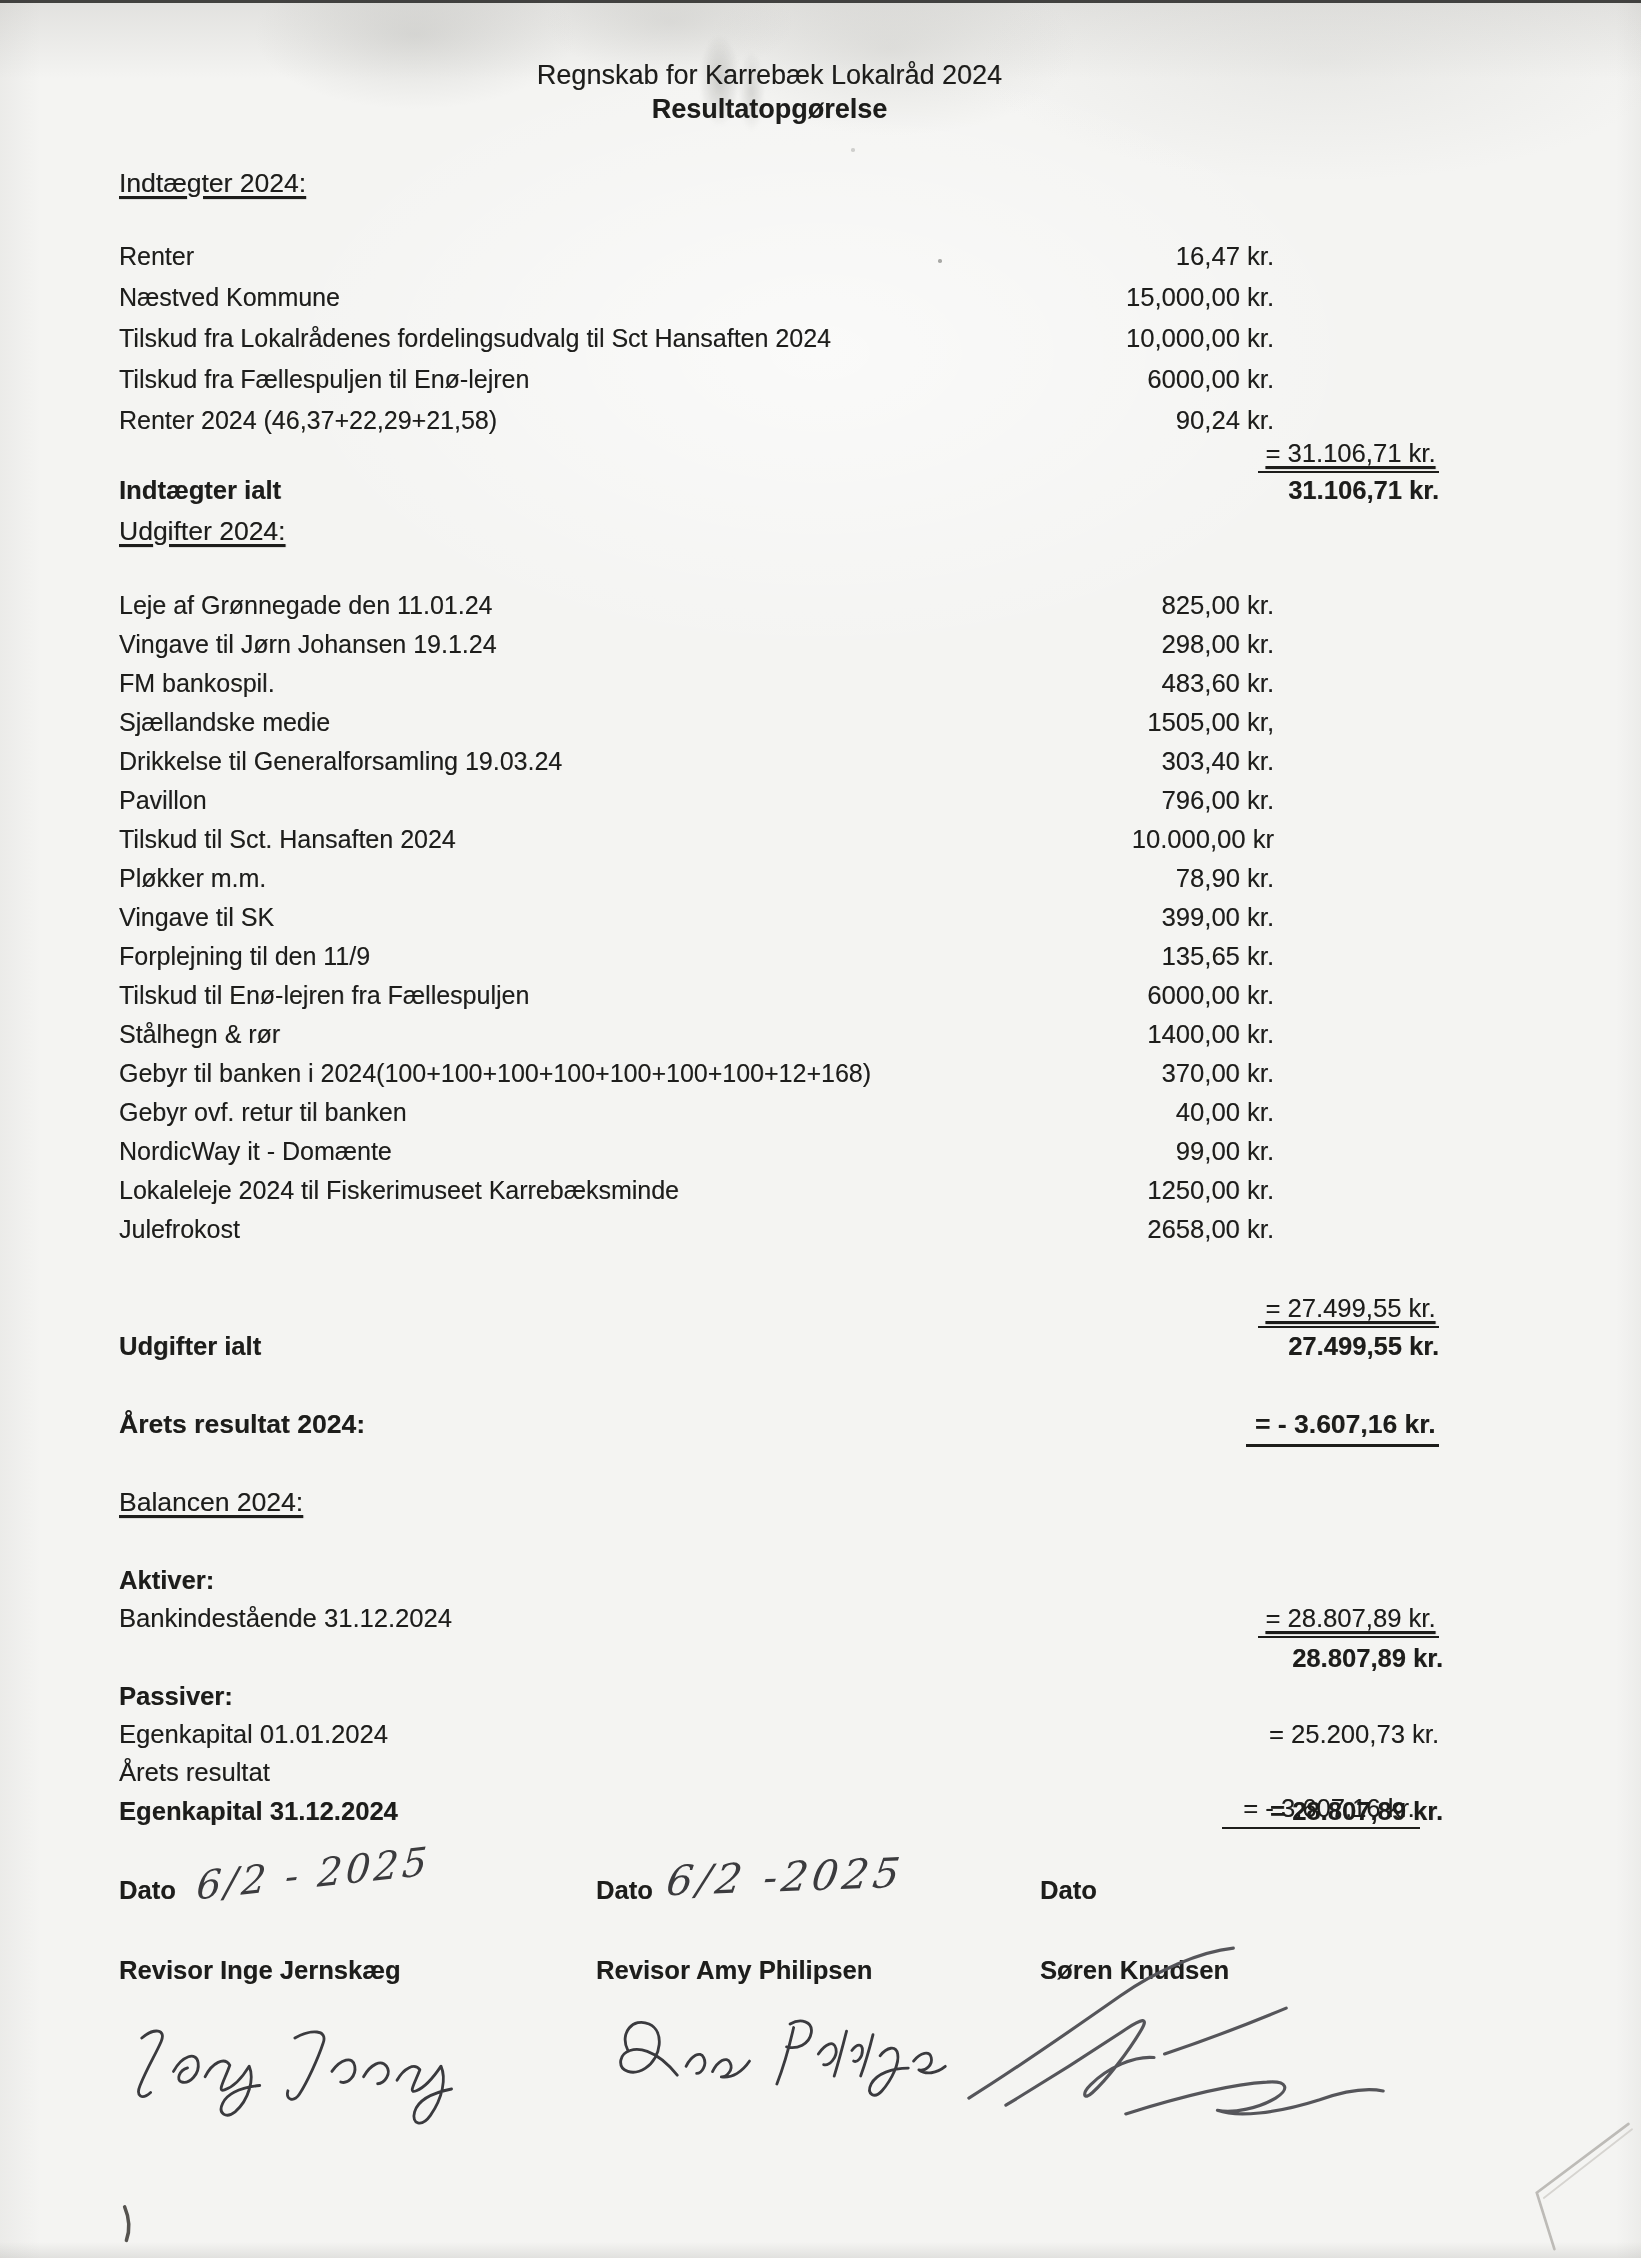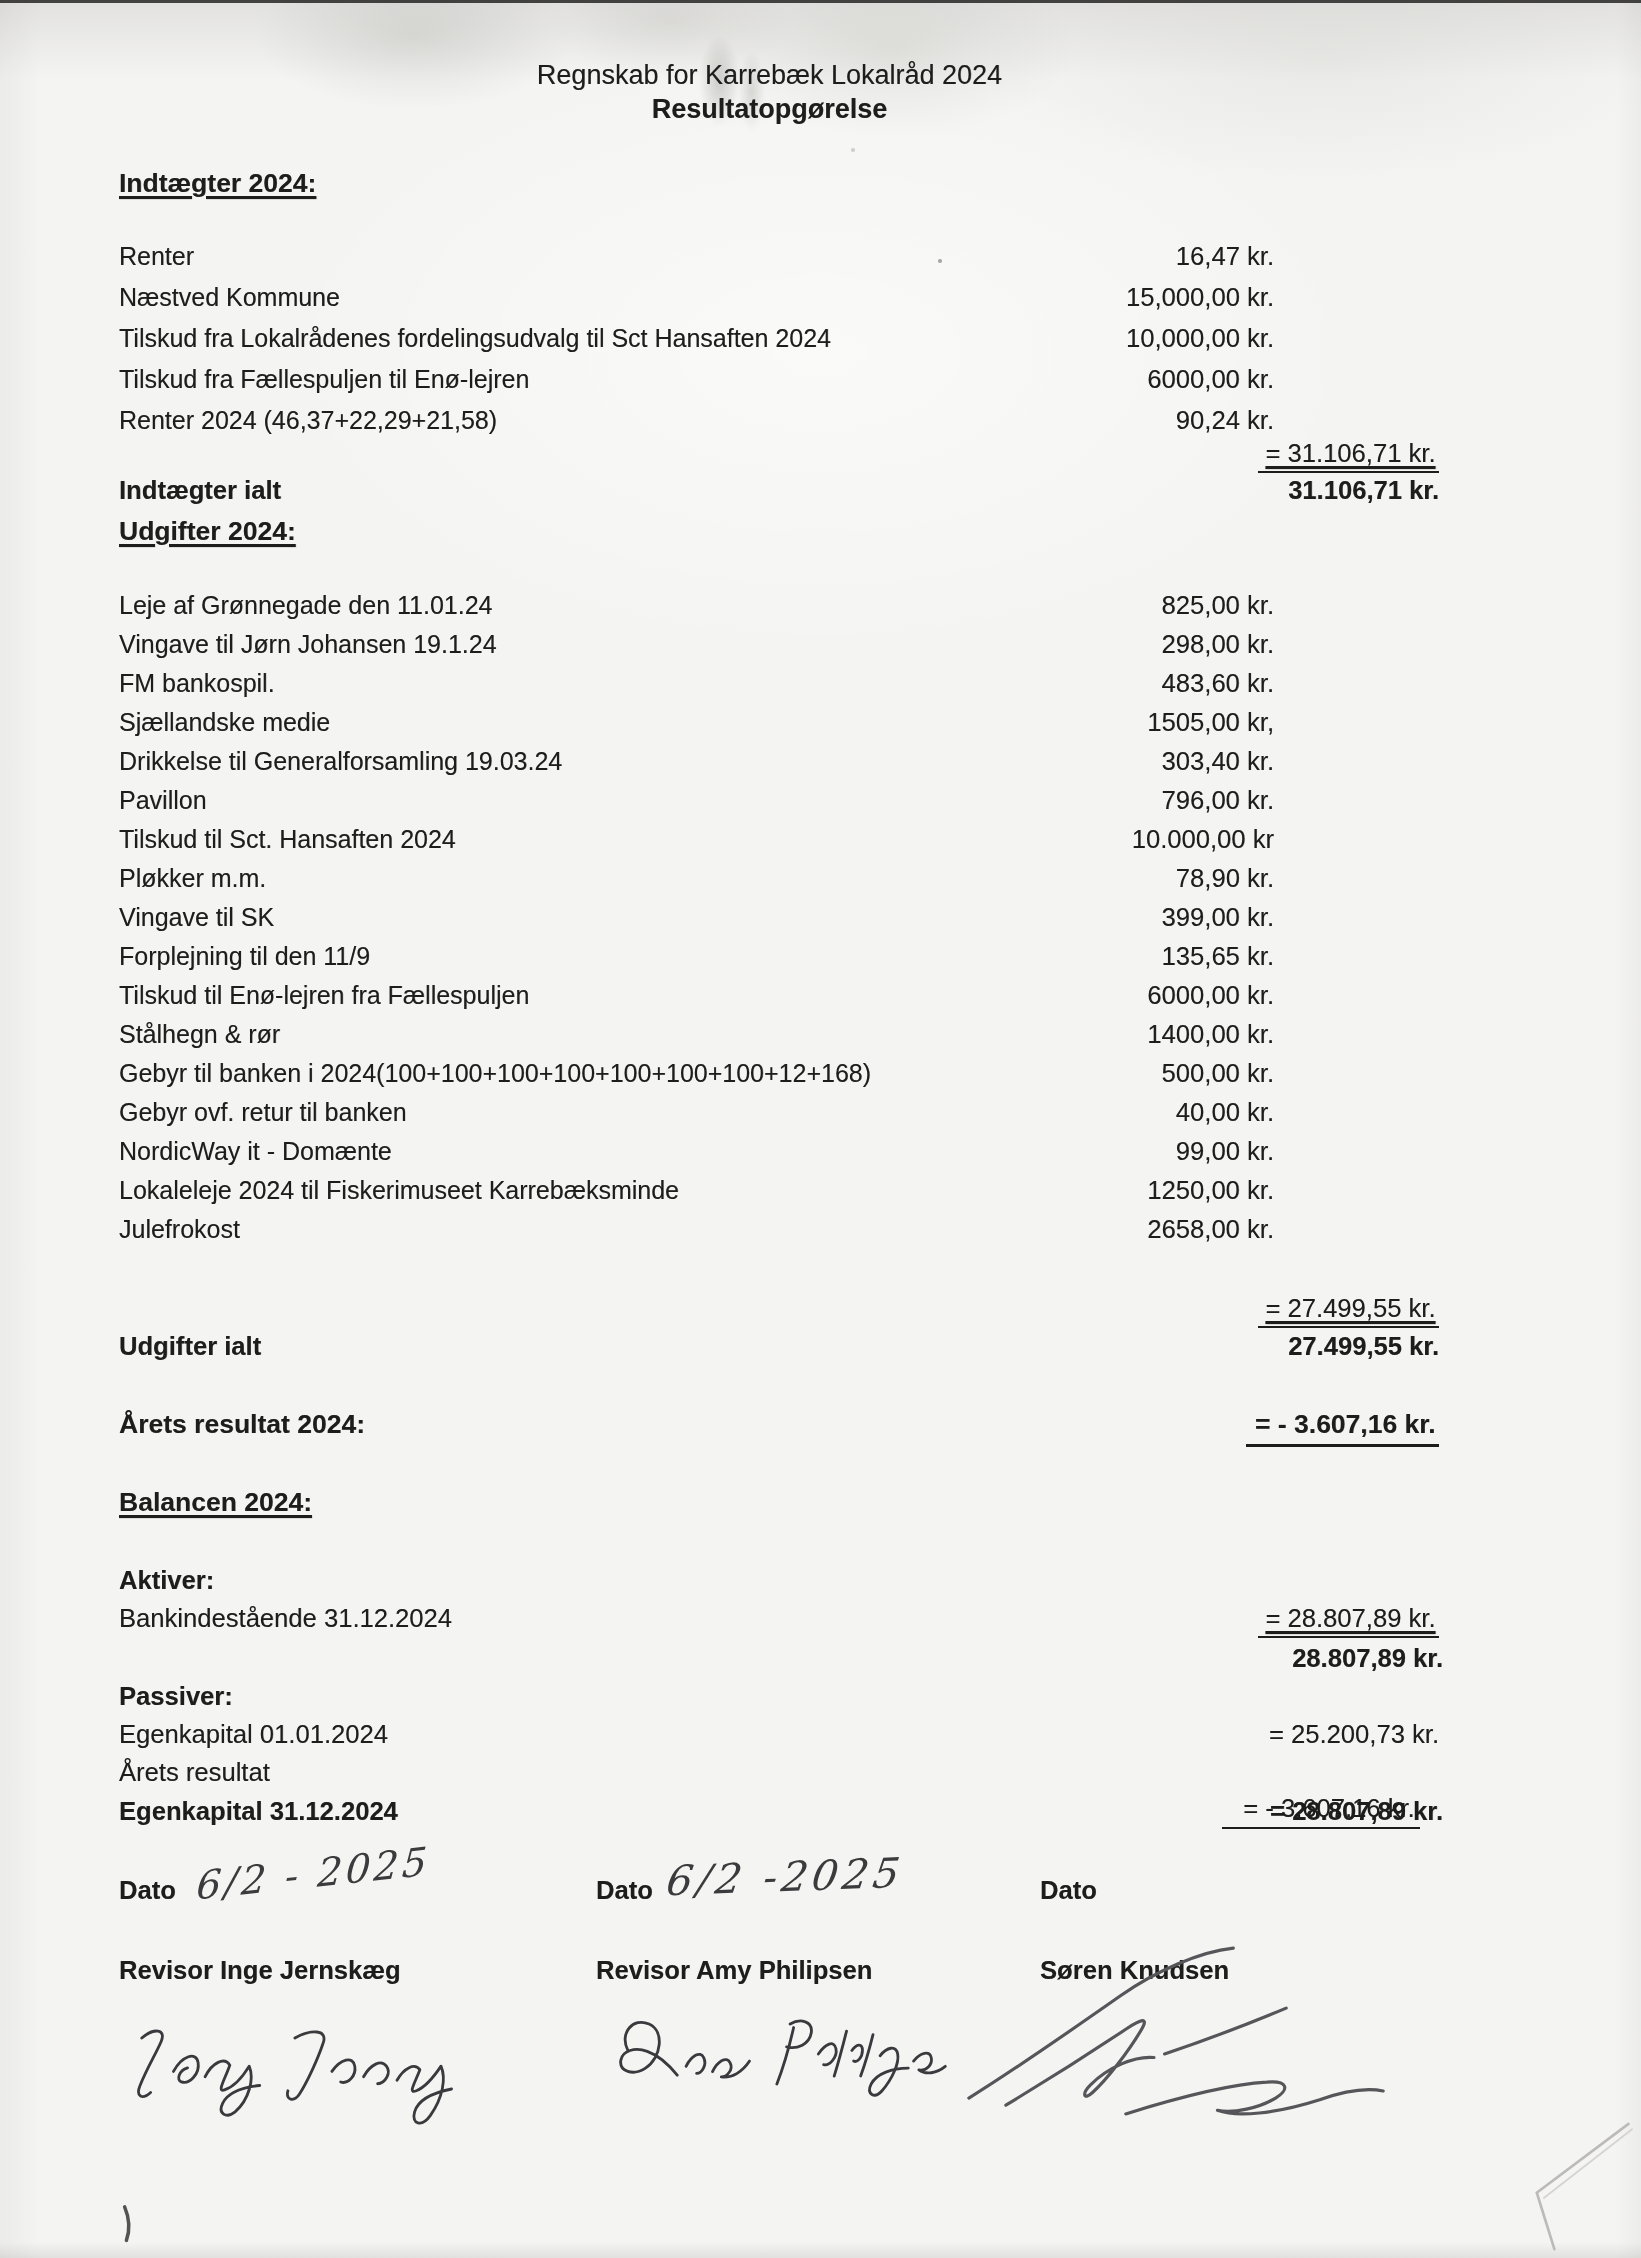--- a/index.html
+++ b/index.html
@@ -23,21 +23,21 @@
   .top-edge{position:absolute;top:0;left:0;width:100%;height:2.6px;background:rgba(38,38,36,0.85);}
   .smudge{position:absolute;border-radius:50%;filter:blur(1.8px);}
   .smudge.s1{left:699px;top:35px;width:41px;height:92px;background:radial-gradient(ellipse at center, rgba(110,110,106,0.30), transparent 70%);}
   .smudge.s2{left:738px;top:51px;width:26.5px;height:81px;background:radial-gradient(ellipse at center, rgba(120,120,116,0.24), transparent 70%);}
   .speck{position:absolute;width:3.5px;height:3.5px;border-radius:50%;background:rgba(90,90,86,0.5);}
 
   .hdr{position:absolute;top:58px;left:0;width:1539px;text-align:center;line-height:34px;}
   .title{font-size:27px;}
   .subtitle{font-size:27px;font-weight:bold;}
 
-  .sec-h{position:absolute;left:119px;font-size:26.5px;font-weight:bold;text-decoration:underline;
+  .sec-h{position:absolute;left:119px;font-size:26.5px;font-weight:normal;text-decoration:underline;
          text-decoration-thickness:2.6px;text-underline-offset:4.4px;white-space:nowrap;}
   .lbl-b{position:absolute;left:119px;font-size:25.6px;font-weight:bold;white-space:nowrap;}
   .lbl-r{position:absolute;left:119px;font-size:25.6px;white-space:nowrap;}
 
   .rows{position:absolute;left:119px;right:0;}
   .row{position:relative;}
   .rows.income .row{height:41px;}
   .rows.expenses .row{height:39px;}
   .row .lbl{position:absolute;left:0;top:0;font-size:25px;white-space:nowrap;}
   .row .amt{position:absolute;right:391px;top:0;font-size:25.6px;white-space:nowrap;}
@@ -153,21 +153,21 @@
     <div class="row">
       <span class="lbl">Tilskud til Enø-lejren fra Fællespuljen</span>
       <span class="amt">6000,00 kr.</span>
     </div>
     <div class="row">
       <span class="lbl">Stålhegn &amp; rør</span>
       <span class="amt">1400,00 kr.</span>
     </div>
     <div class="row">
       <span class="lbl">Gebyr til banken i 2024(100+100+100+100+100+100+100+12+168)</span>
-      <span class="amt">500,00 kr.</span>
+      <span class="amt">370,00 kr.</span>
     </div>
     <div class="row">
       <span class="lbl">Gebyr ovf. retur til banken</span>
       <span class="amt">40,00 kr.</span>
     </div>
     <div class="row">
       <span class="lbl">NordicWay it - Domænte</span>
       <span class="amt">99,00 kr.</span>
     </div>
     <div class="row">

